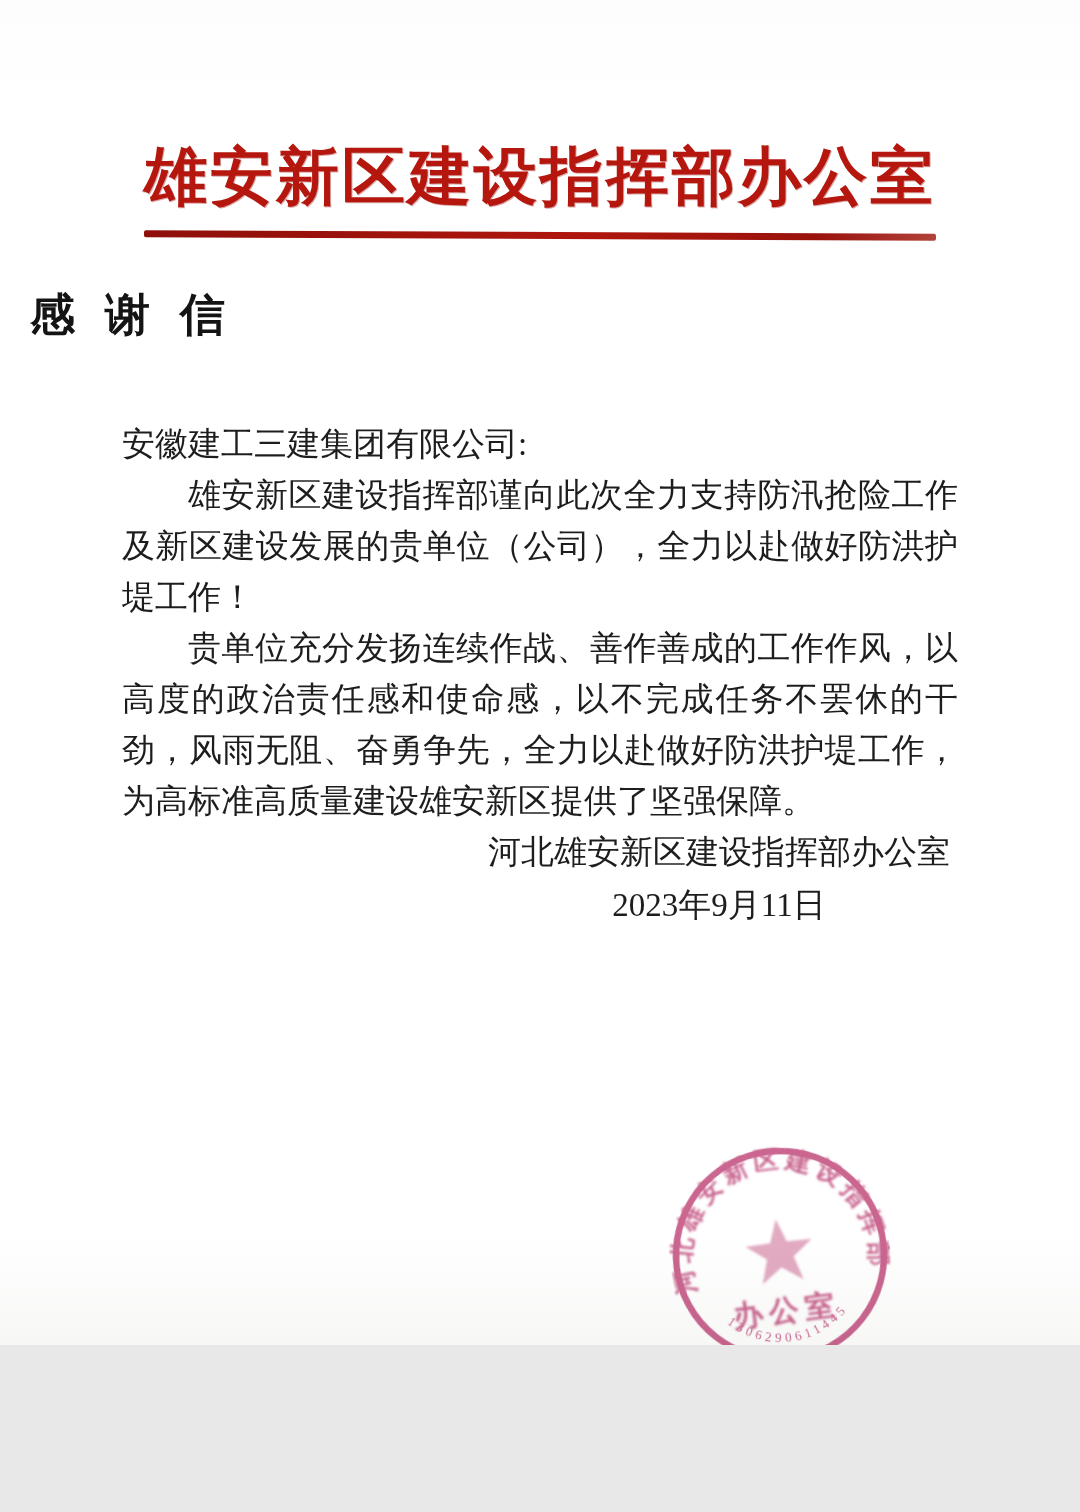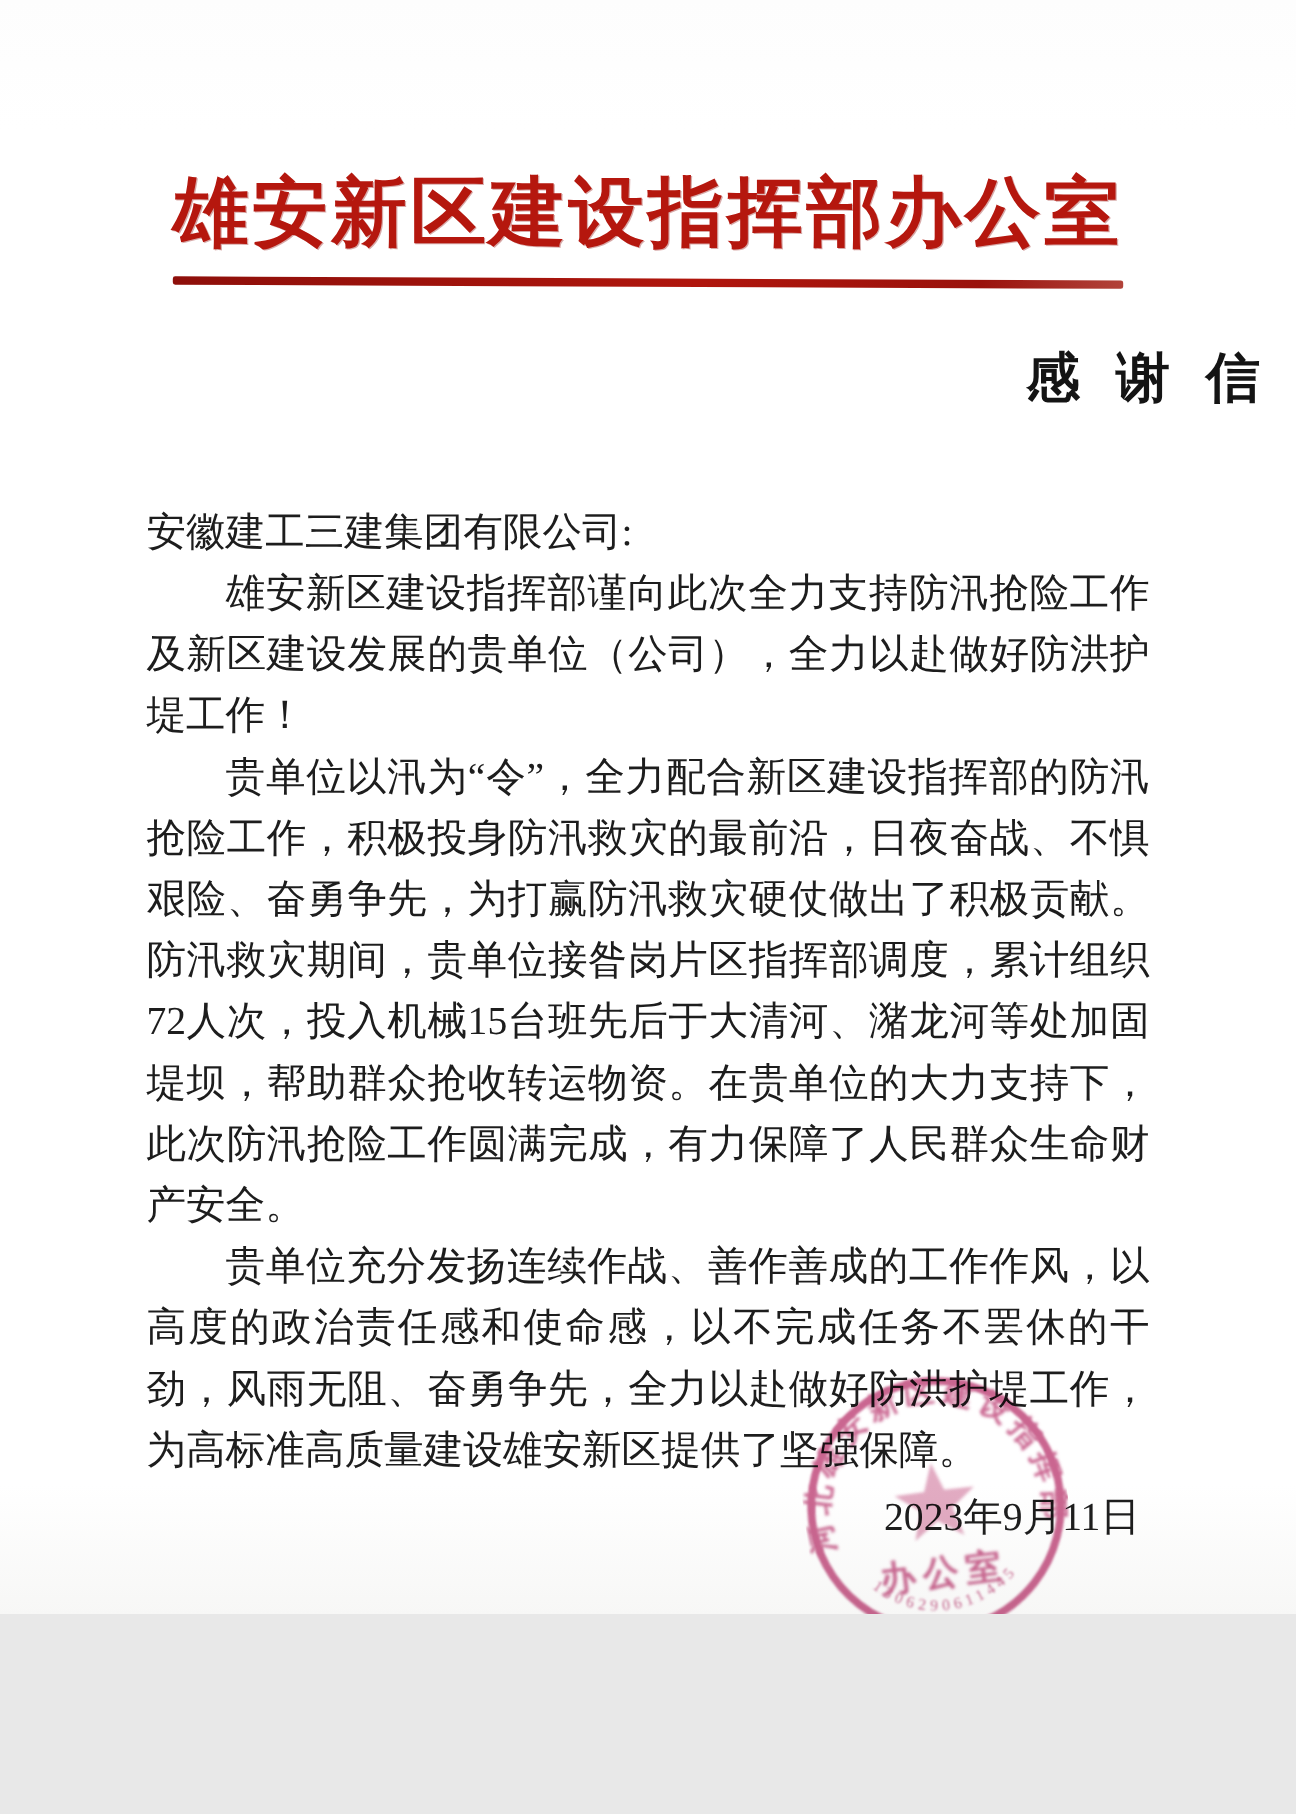--- a/index.html
+++ b/index.html
@@ -35,21 +35,21 @@
   }
   .title-rule{
     width:792px;height:7px;
     margin:12px auto 0;
     background:linear-gradient(90deg,#8e0f0a 0%,var(--rule-red) 25%,#b0160d 55%,#9a120c 85%,#b2433a 100%);
     transform:rotate(0.25deg);
     border-radius:2px;
   }
   .doc-title{
     margin:46px auto 0;
-    text-align:right;
+    text-align:left;
     font-size:45px;
     font-weight:bold;
     letter-spacing:30px;
     text-indent:30px;
     color:#141414;
   }
   .letter-body{
     width:836px;
     margin:74px auto 0;
     font-size:33px;
@@ -97,24 +97,24 @@
 
   <div class="org-title">雄安新区建设指挥部办公室</div>
 
   <div class="title-rule"></div>
 
   <div class="doc-title">感谢信</div>
 
   <div class="letter-body">
     <div class="salutation">安徽建工三建集团有限公司:</div>
     <p>雄安新区建设指挥部谨向此次全力支持防汛抢险工作及新区建设发展的贵单位（公司），全力以赴做好防洪护堤工作！</p>
-    <p>贵单位以汛为“令”，全力配合新区建设指挥部的防汛抢险工作，积极投身防汛救灾的最前沿，日夜奋战、不惧艰险、奋勇争先，为打赢防汛救灾硬仗做出了积极贡献。防汛救灾期间，贵单位接昝岗片区指挥部调度，累计组织72人次，投入机械15台班先后于大清河、潴龙河等处加固堤坝，帮助群众抢收转运物资。在贵单位的大力支持下，此次防汛抢险工作圆满完成，有力保障了人民群众生命财产安全。</p>
     <p>贵单位充分发扬连续作战、善作善成的工作作风，以高度的政治责任感和使命感，以不完成任务不罢休的干劲，风雨无阻、奋勇争先，全力以赴做好防洪护堤工作，为高标准高质量建设雄安新区提供了坚强保障。</p>
 
     <div class="sign-block">
+      <div class="sign-org">河北雄安新区建设指挥部办公室</div>
       <div class="sign-date">2023年9月11日</div>
     </div>
   </div>
 
   <div class="stamp">
     <svg viewBox="0 0 220 220">
       <defs>
         <path id="arcTop" d="M 25 143 A 90 90 0 1 1 195 143" fill="none"></path>
         <path id="arcBottom" d="M 40 161 A 86 86 0 0 0 180 161" fill="none"></path>
         <filter id="sealBlur">

